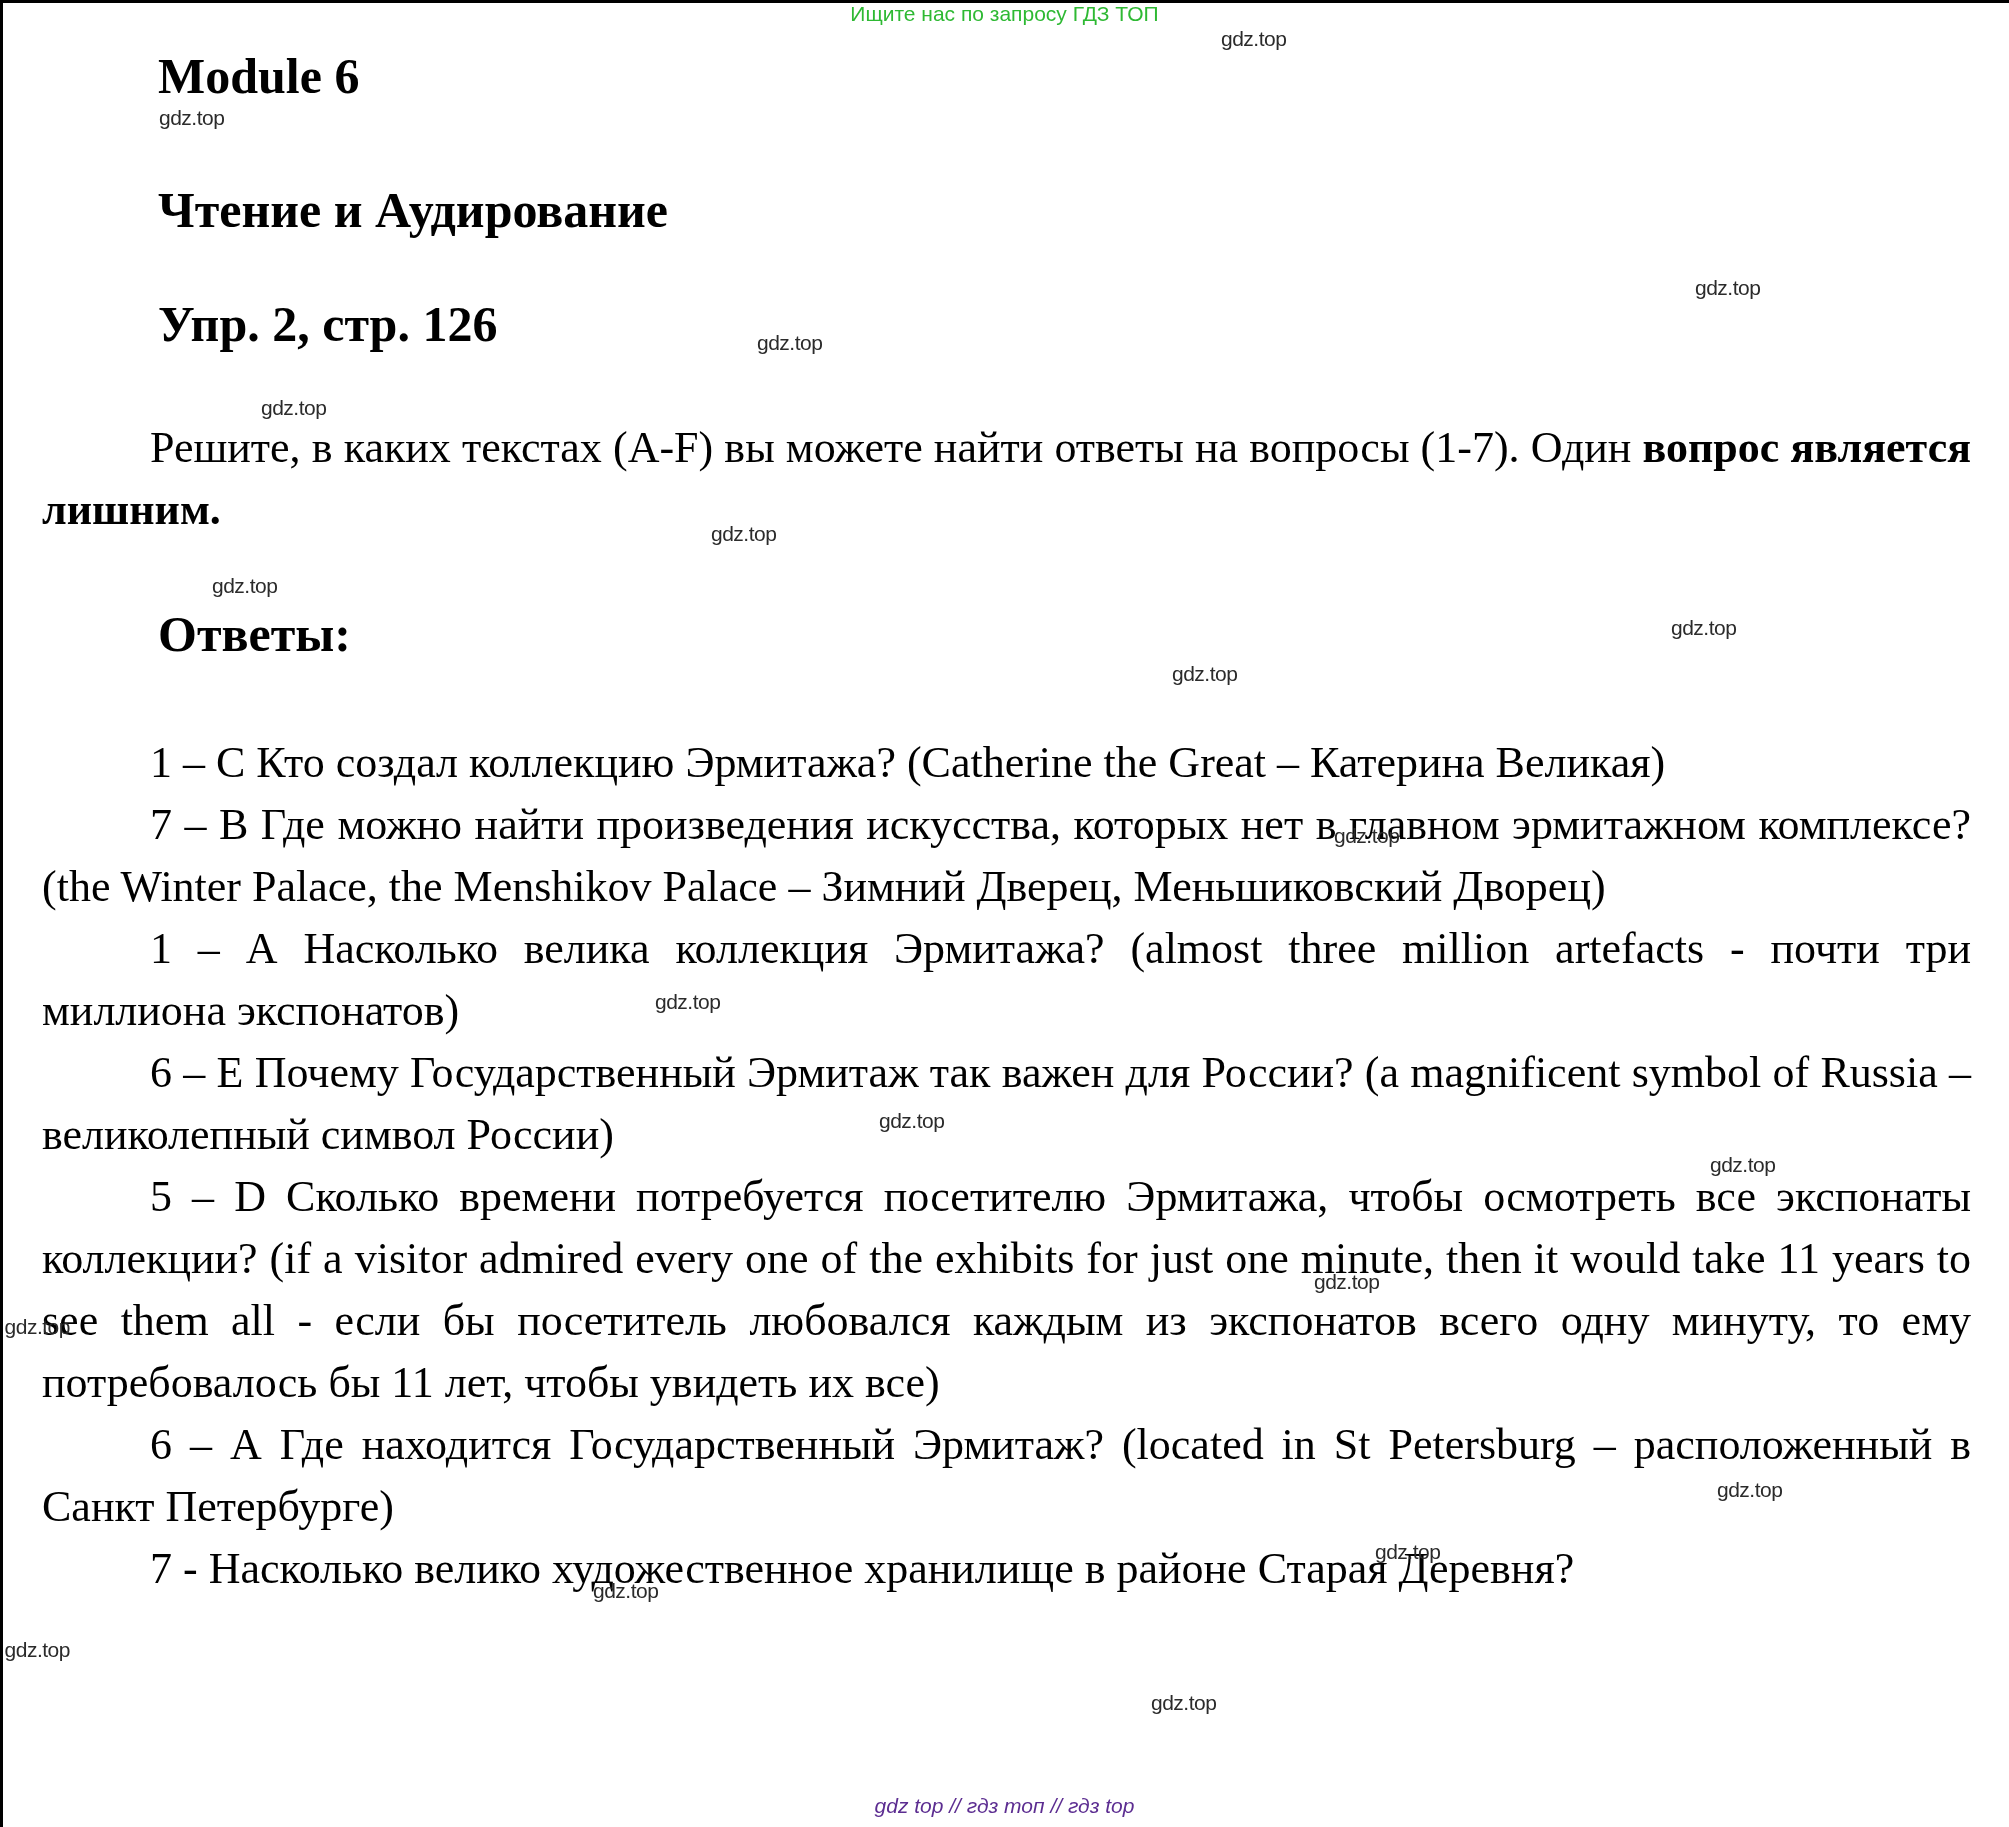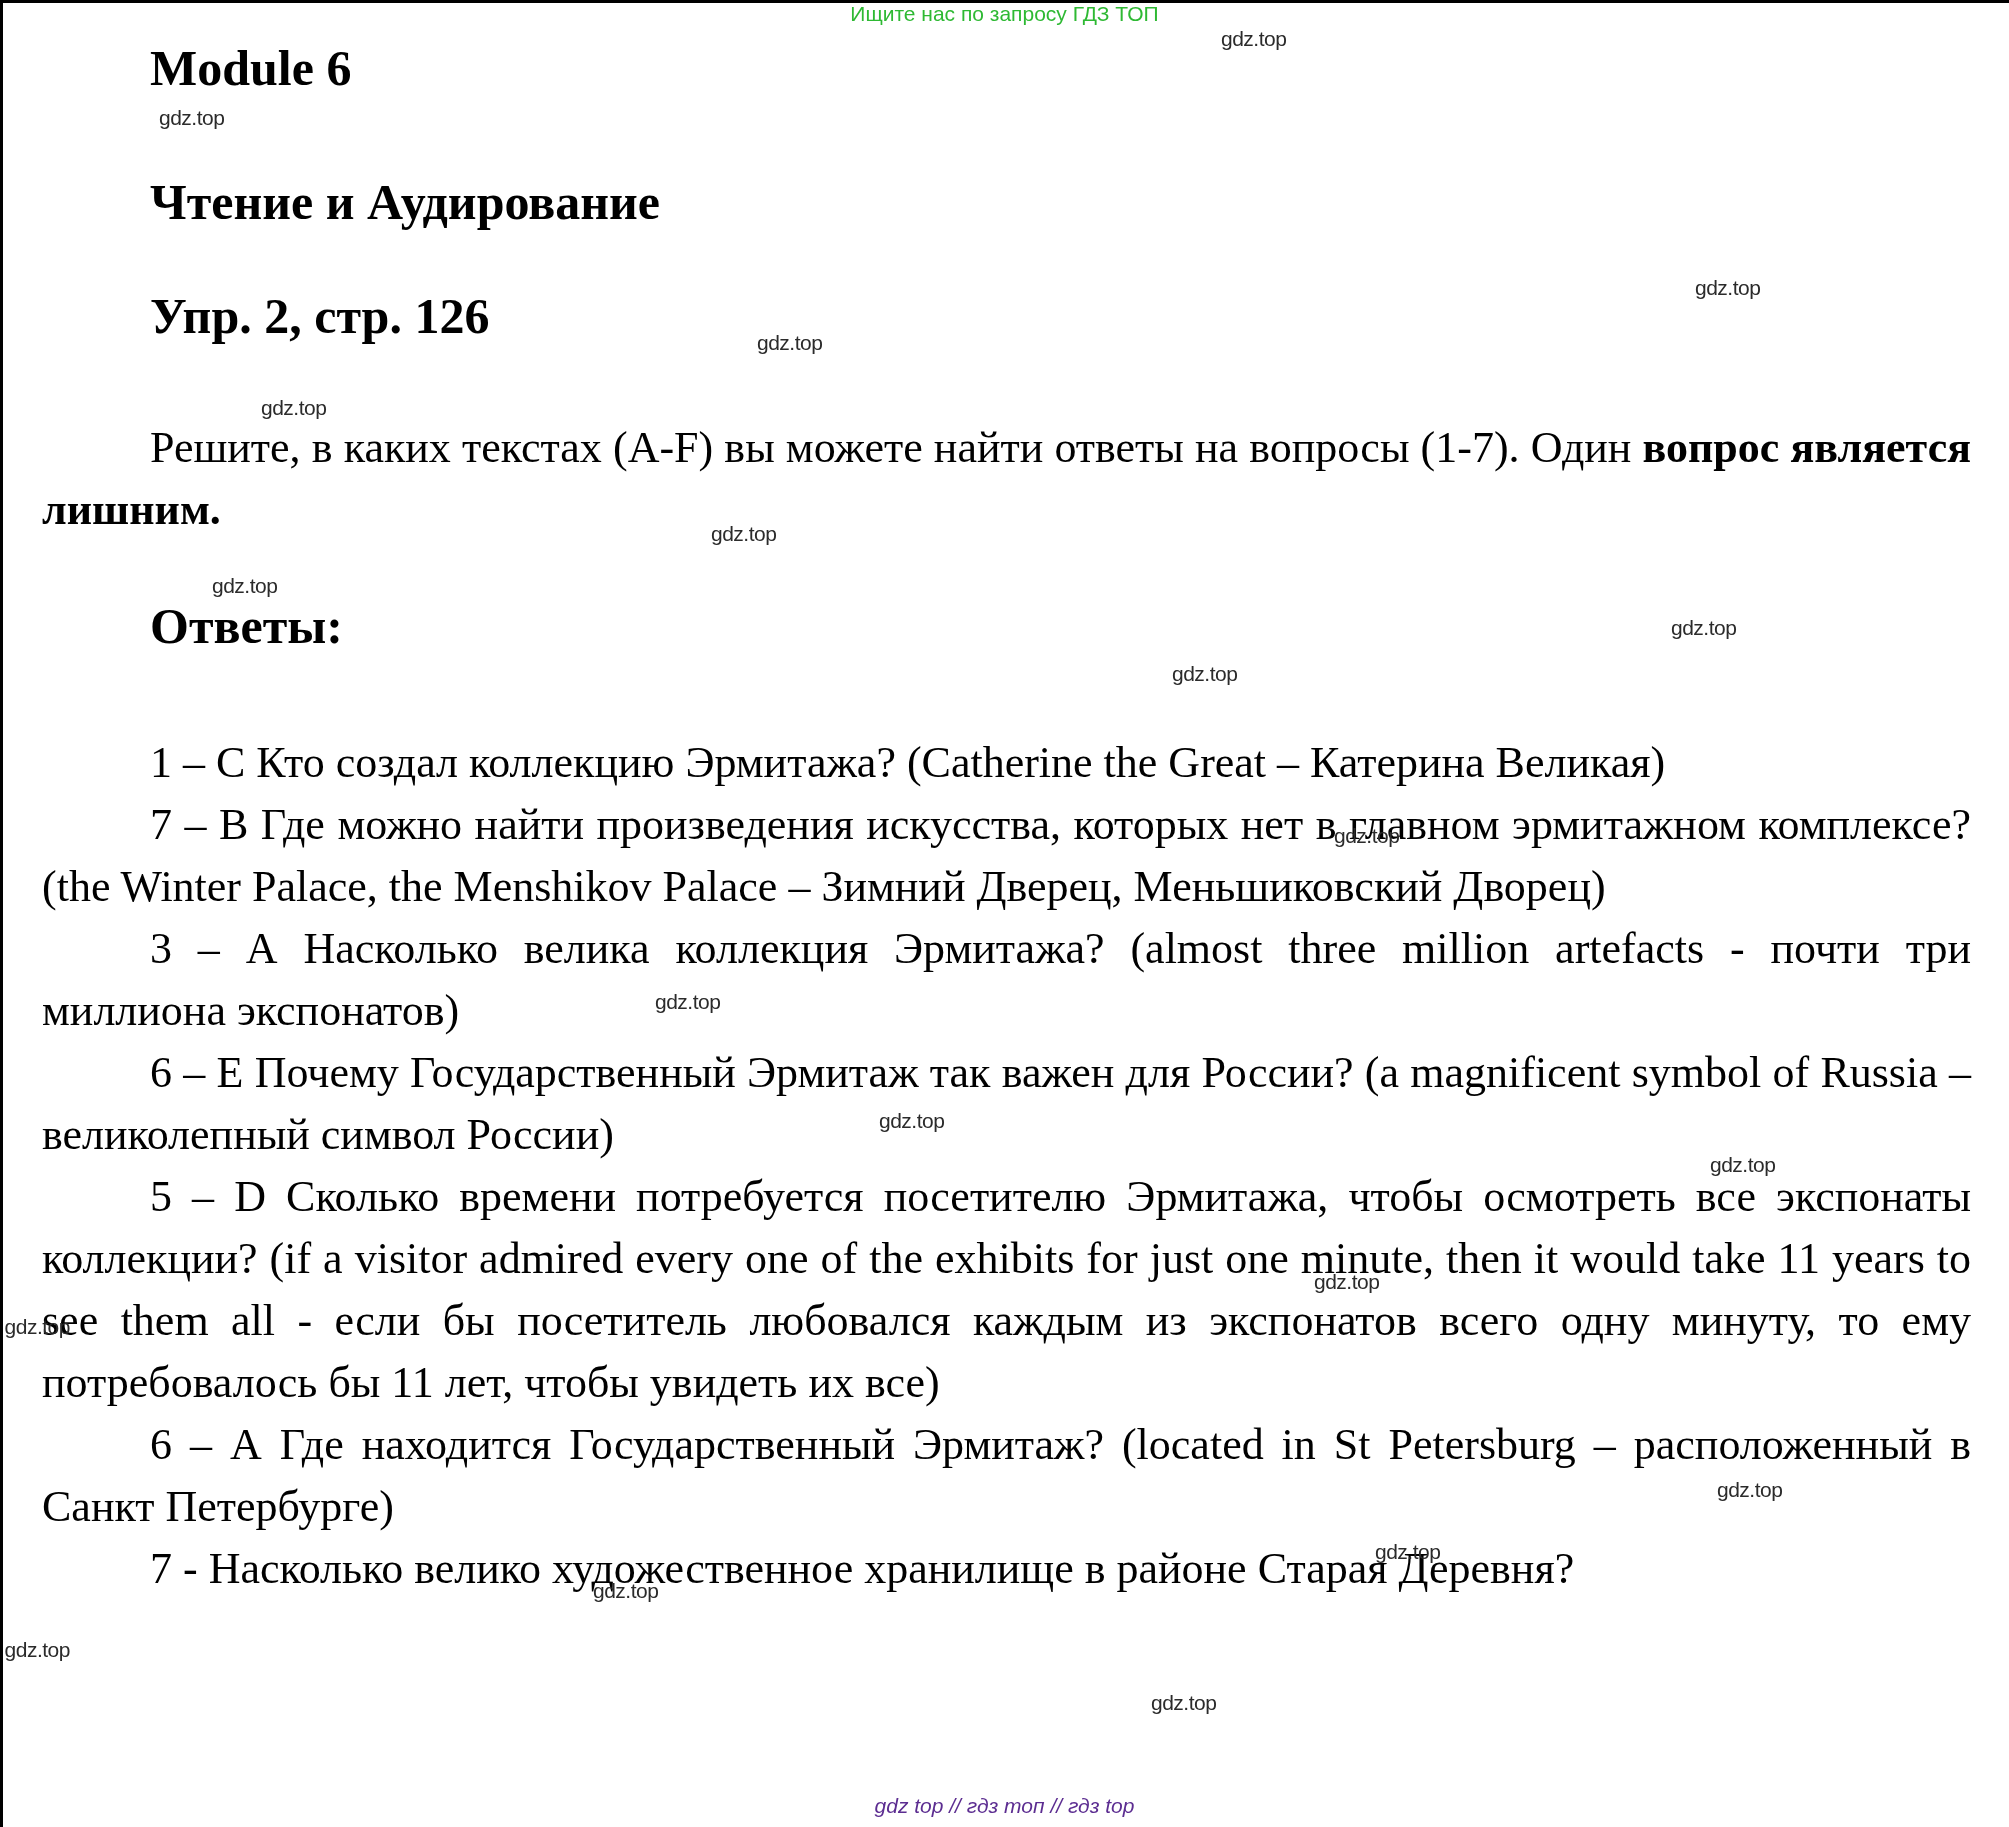--- a/index.html
+++ b/index.html
@@ -36,21 +36,21 @@
   .doc-block{
     position:absolute;
     left:42px;
     width:1929px;
   }
   .heading{
     font-size:50px;
     font-weight:bold;
     line-height:62px;
     text-indent:108px;
-    margin:0;
+    margin:8px;
   }
   .bodytext{
     font-size:44px;
     line-height:62px;
     text-align:justify;
     margin:0;
   }
   .bodytext p{
     margin:0;
     text-indent:108px;
@@ -72,21 +72,21 @@
 
 <div class="doc-block bodytext" style="top:417px;">
   <p><span>Решите, в каких текстах (A-F) вы можете найти ответы на вопросы (1-7). Один </span><b>вопрос является лишним.</b></p>
 </div>
 
 <h2 class="doc-block heading" style="top:595px;">Ответы:</h2>
 
 <div class="doc-block bodytext" style="top:732px;">
   <p>1 – С Кто создал коллекцию Эрмитажа? (Catherine the Great – Катерина Великая)</p>
   <p>7 – В Где можно найти произведения искусства, которых нет в главном эрмитажном комплексе? (the Winter Palace, the Menshikov Palace – Зимний Дверец, Меньшиковский Дворец)</p>
-  <p>3 – А Насколько велика коллекция Эрмитажа? (almost three million artefacts - почти три миллиона экспонатов)</p>
+  <p>1 – А Насколько велика коллекция Эрмитажа? (almost three million artefacts - почти три миллиона экспонатов)</p>
   <p>6 – Е Почему Государственный Эрмитаж так важен для России? (a magnificent symbol of Russia – великолепный символ России)</p>
   <p>5 – D Сколько времени потребуется посетителю Эрмитажа, чтобы осмотреть все экспонаты коллекции? (if a visitor admired every one of the exhibits for just one minute, then it would take 11 years to see them all - если бы посетитель любовался каждым из экспонатов всего одну минуту, то ему потребовалось бы 11 лет, чтобы увидеть их все)</p>
   <p>6 – А Где находится Государственный Эрмитаж? (located in St Petersburg – расположенный в Санкт Петербурге)</p>
   <p>7 - Насколько велико художественное хранилище в районе Старая Деревня?</p>
 </div>
 
 <div class="wm" style="left:1221px;top:28px;">gdz.top</div>
 <div class="wm" style="left:159px;top:107px;">gdz.top</div>
 <div class="wm" style="left:1695px;top:277px;">gdz.top</div>
 <div class="wm" style="left:757px;top:332px;">gdz.top</div>

